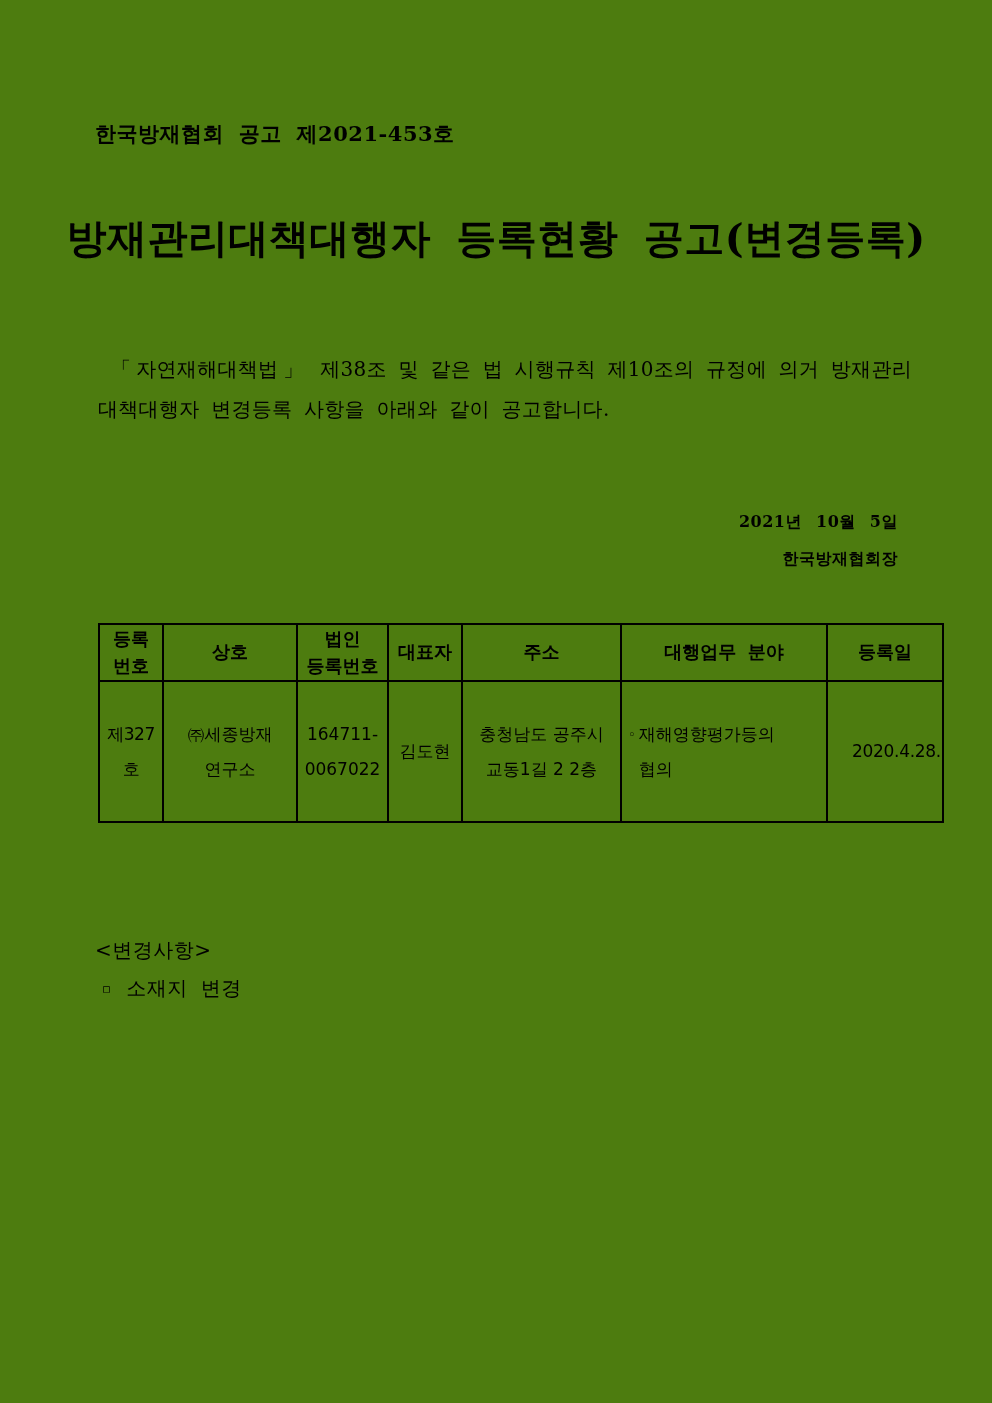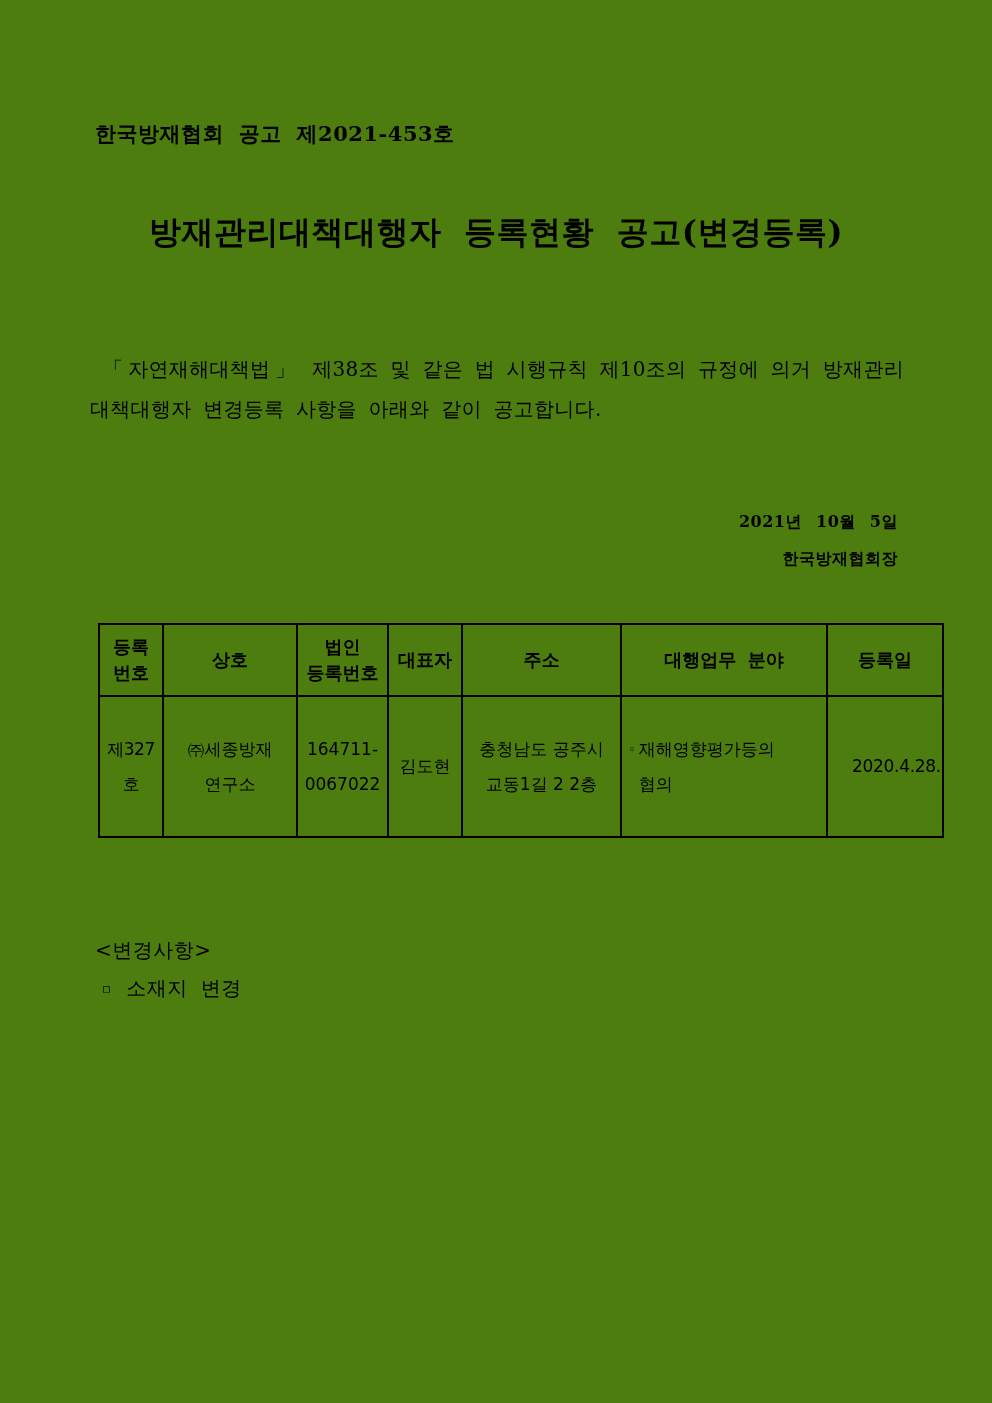--- a/index.html
+++ b/index.html
@@ -27,30 +27,30 @@
     white-space: nowrap;
   }
 
   
   .title {
     position: absolute;
     left: 0;
     right: 0;
     top: 211px;
     text-align: center;
-    font-size: 32px;
+    font-size: 40px;
     font-weight: bold;
     word-spacing: 11px;
     letter-spacing: 0.5px;
   }
 
   
   .body-text {
     position: absolute;
-    left: 90px;
+    left: 98px;
     top: 349px;
     width: 814px;
     font-size: 20px;
     line-height: 40px;
     letter-spacing: 0.3px;
   }
   .body-line1 {
     margin-left: 13px;
     text-align: justify;
     text-align-last: justify;
@@ -81,21 +81,21 @@
     table-layout: fixed;
     font-family: "DejaVu Sans", "Liberation Sans", sans-serif;
   }
   .reg-table th, .reg-table td {
     border: 2px solid #000000;
     white-space: pre-line;
     vertical-align: middle;
     text-align: center;
     overflow: hidden;
   }
-  .reg-table thead tr { height: 72px; }
+  .reg-table thead tr { height: 57px; }
   .reg-table tbody tr { height: 124px; }
   .reg-table th {
     font-size: 18px;
     font-weight: bold;
     line-height: 1.45;
     word-spacing: 5px;
     padding: 0 1px;
   }
   .reg-table td {
     font-size: 17px;

